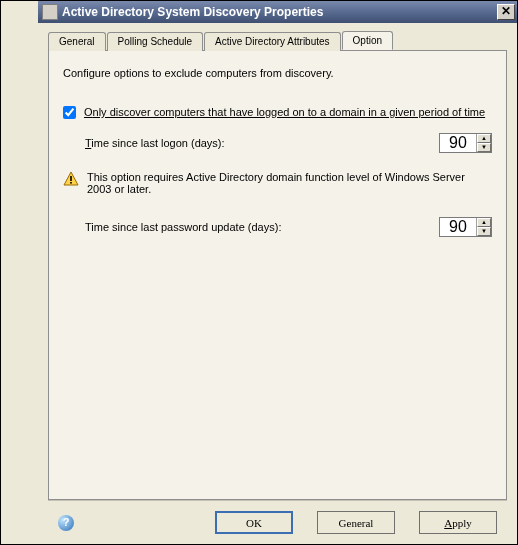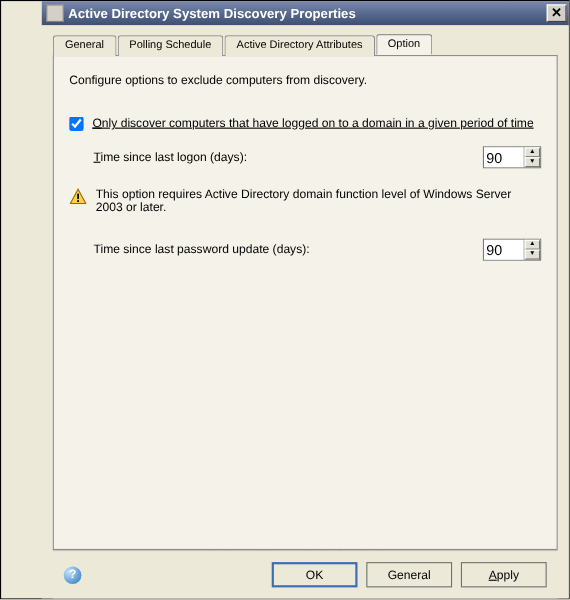--- a/index.html
+++ b/index.html
@@ -121,23 +121,24 @@
   .spinwrap {
     display: inline-flex;
     border: 1px solid #7a7a7a;
     background: #fff;
     height: 20px;
   }
   .spinwrap input {
     border: none;
     width: 36px;
     height: 18px;
-    font-size: 13px;
+    font-size: 16px;
     padding: 0 2px;
     outline: none;
+    text-align: center;
   }
   .spinbtns {
     width: 15px;
     display: flex;
     flex-direction: column;
     border-left: 1px solid #a0a0a0;
   }
   .spinbtns div {
     flex: 1;
     background: #e3e1d3;
@@ -181,25 +182,25 @@
     font-weight: bold;
     font-size: 11px;
     text-align: center;
     line-height: 15px;
     cursor: default;
   }
   .bottombar .sp { flex: 1; }
   .btn {
     width: 78px;
     height: 23px;
-    margin-left: 8px;
+    margin-left: 24px;
     border: 1px solid #707070;
     background: #ece9d8;
     font-size: 11px;
-    font-family: Liberation Sans, sans-serif;
+    font-family: Liberation Serif, serif;
     cursor: default;
   }
   .btn.default {
     border: 2px solid #3c6eb4;
   }
   .underline-first::first-letter { text-decoration: underline; }
   .watermark {
     position: absolute;
     bottom: 38px;
     left: 0; right: 0;

